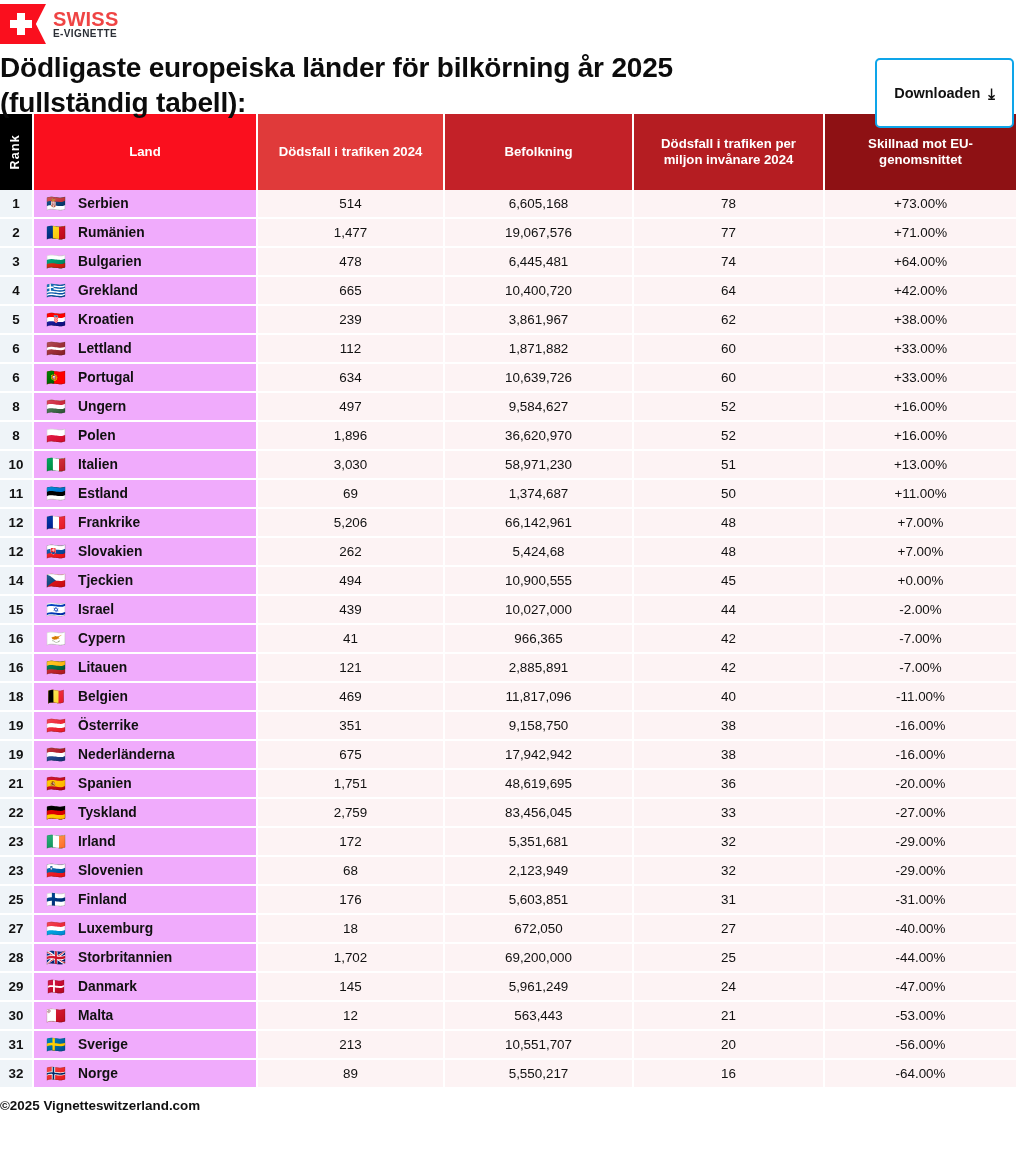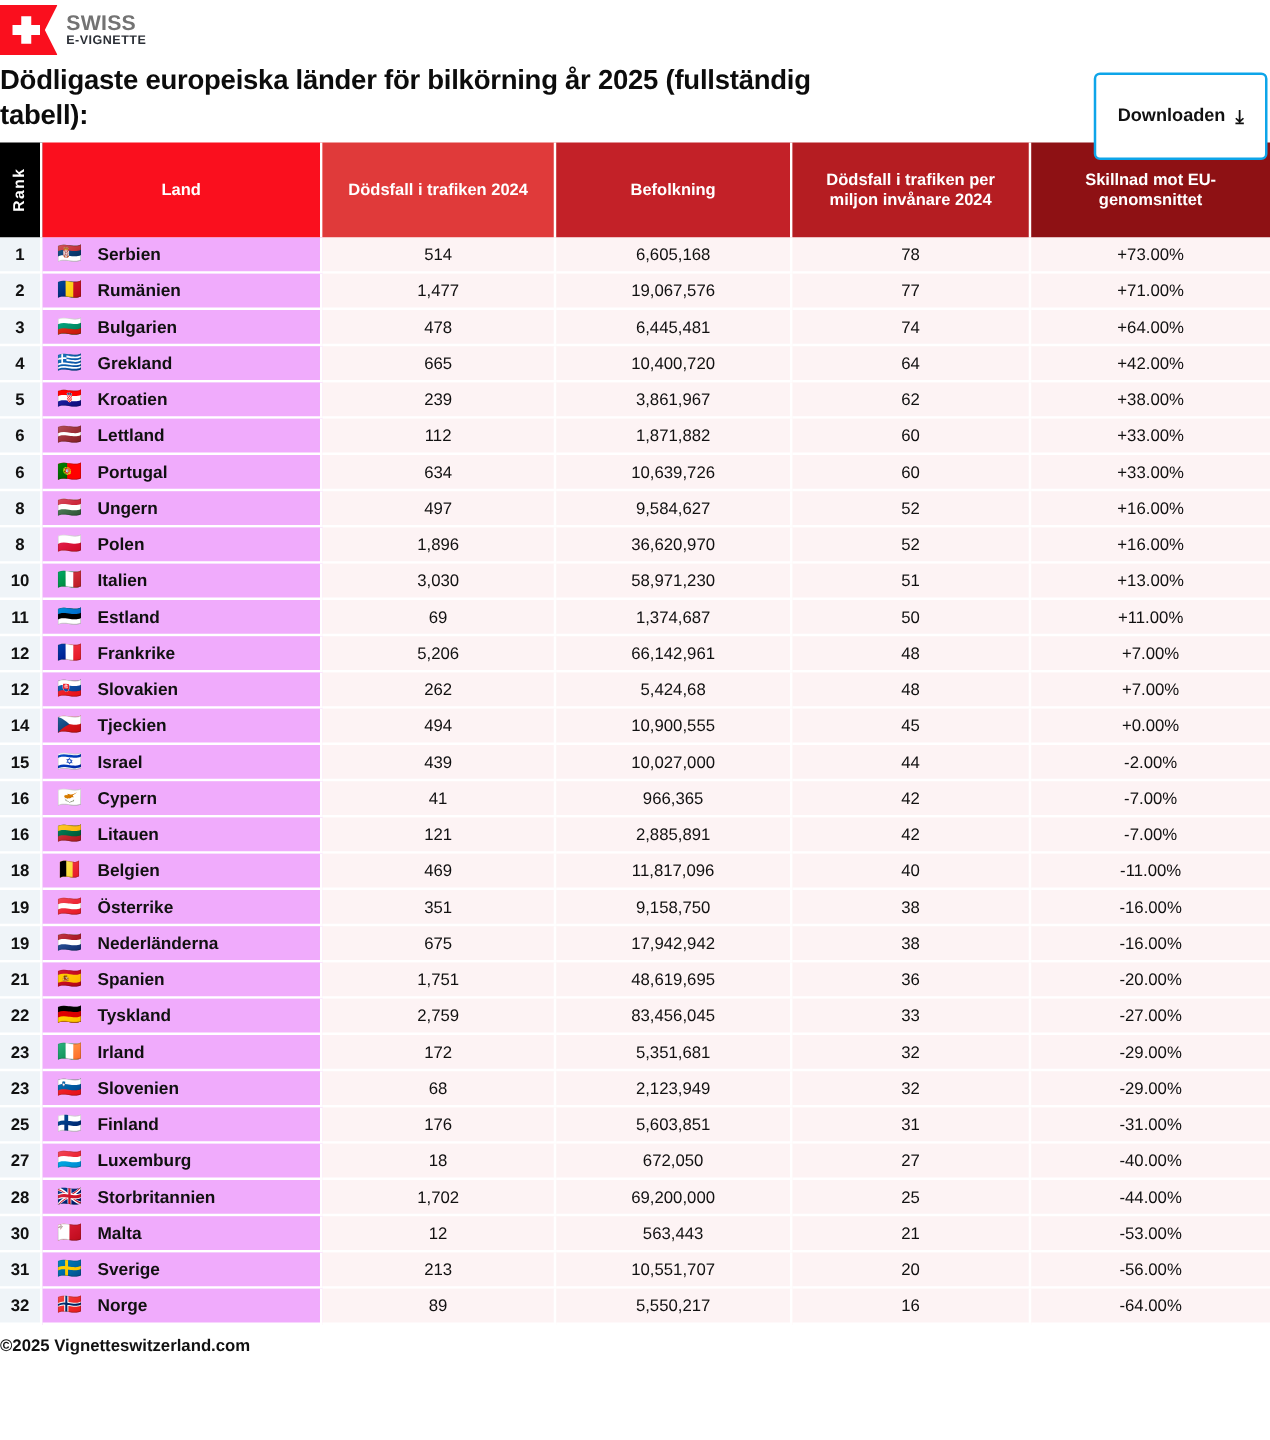--- a/index.html
+++ b/index.html
@@ -40,42 +40,42 @@
     position: absolute;
     left: 10px; top: 16px;
     width: 22px; height: 8px;
     background: #ffffff;
   }
   .brand-words {
     margin-left: 7px;
     line-height: 1.02;
   }
   .brand-line1 {
-    font-size: 17px;
+    font-size: 20px;
     font-weight: bold;
     letter-spacing: 0.2px;
-    color: #737373;
+    color: #ef4444;
   }
   .brand-line2 {
     font-size: 10px;
     font-weight: bold;
     letter-spacing: 0.4px;
     color: #2b2f36;
   }
 
   
   .title-row {
     display: flex;
     align-items: flex-start;
     justify-content: space-between;
     padding: 4px 0 0 0;
     height: 68px;
   }
   .page-title {
-    font-size: 22px;
+    font-size: 28px;
     font-weight: bold;
     line-height: 1.26;
     color: #0c0c0c;
     letter-spacing: -0.2px;
     max-width: 700px;
   }
   .download-btn {
     margin-top: 8px;
     margin-right: 2px;
     border: 2px solid #0ea5e9;
@@ -443,20 +443,28 @@
       </tr>
       <tr>
         <td class="rank">28</td>
         <td class="land"><span class="flag">🇬🇧</span><span class="cname">Storbritannien</span></td>
         <td class="num">1,702</td>
         <td class="num">69,200,000</td>
         <td class="num">25</td>
         <td class="num last">-44.00%</td>
       </tr>
       <tr>
+        <td class="rank">29</td>
+        <td class="land"><span class="flag">🇩🇰</span><span class="cname">Danmark</span></td>
+        <td class="num">145</td>
+        <td class="num">5,961,249</td>
+        <td class="num">24</td>
+        <td class="num last">-47.00%</td>
+      </tr>
+      <tr>
         <td class="rank">30</td>
         <td class="land"><span class="flag">🇲🇹</span><span class="cname">Malta</span></td>
         <td class="num">12</td>
         <td class="num">563,443</td>
         <td class="num">21</td>
         <td class="num last">-53.00%</td>
       </tr>
       <tr>
         <td class="rank">31</td>
         <td class="land"><span class="flag">🇸🇪</span><span class="cname">Sverige</span></td>

